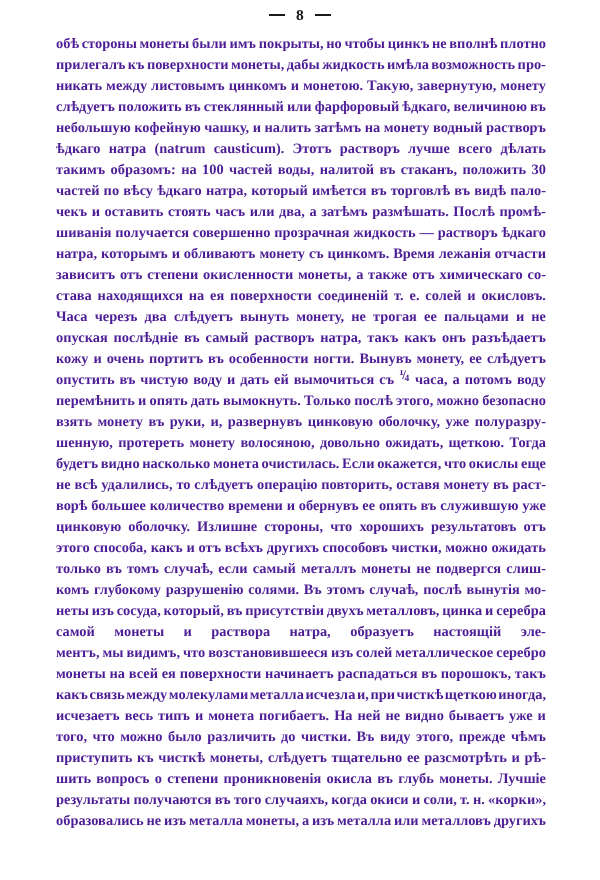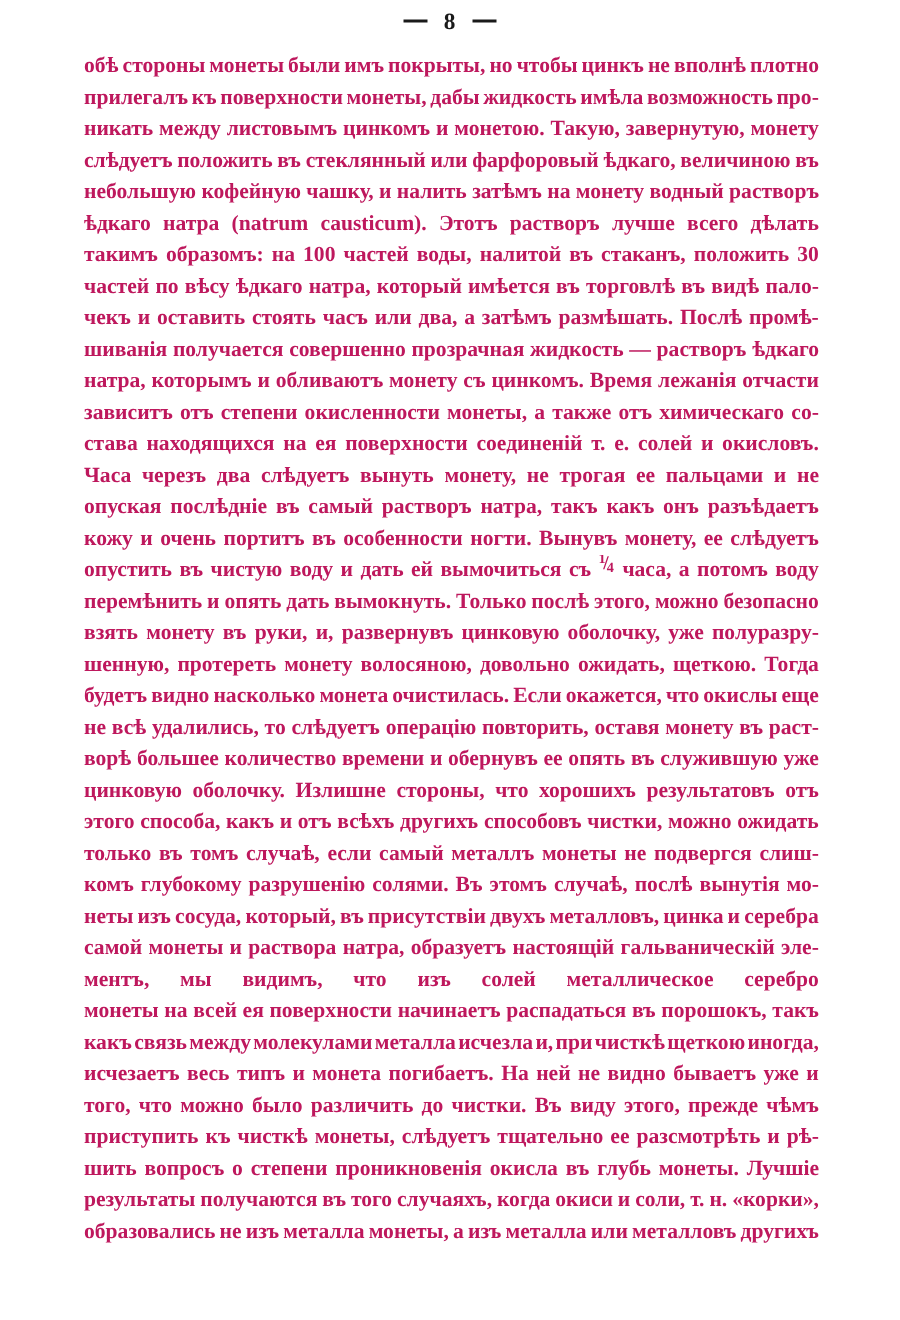--- a/index.html
+++ b/index.html
@@ -49,21 +49,21 @@
     top: 34px;
     width: 490px;
   }
   .ln {
     display: block;
     width: 490px;
     height: 21px;
     line-height: 21px;
     font-size: 14.4px;
     font-weight: 700;
-    color: #be185d;
+    color: #4c1d95;
     white-space: nowrap;
     overflow: hidden;
     text-rendering: geometricPrecision;
     -webkit-font-smoothing: none;
   }
   
   .ln.just {
     display: flex;
     justify-content: space-between;
   }
@@ -462,28 +462,28 @@
         <span class="w">серебра</span>
       </div>
       <div class="ln just">
         <span class="w">самой</span>
         <span class="w">монеты</span>
         <span class="w">и</span>
         <span class="w">раствора</span>
         <span class="w">натра,</span>
         <span class="w">образуетъ</span>
         <span class="w">настоящій</span>
-        <span class="w">гальваническій</span>
         <span class="w">эле-</span>
       </div>
       <div class="ln just">
         <span class="w">ментъ,</span>
         <span class="w">мы</span>
         <span class="w">видимъ,</span>
         <span class="w">что</span>
+        <span class="w">возстановившееся</span>
         <span class="w">изъ</span>
         <span class="w">солей</span>
         <span class="w">металлическое</span>
         <span class="w">серебро</span>
       </div>
       <div class="ln just">
         <span class="w">монеты</span>
         <span class="w">на</span>
         <span class="w">всей</span>
         <span class="w">ея</span>

